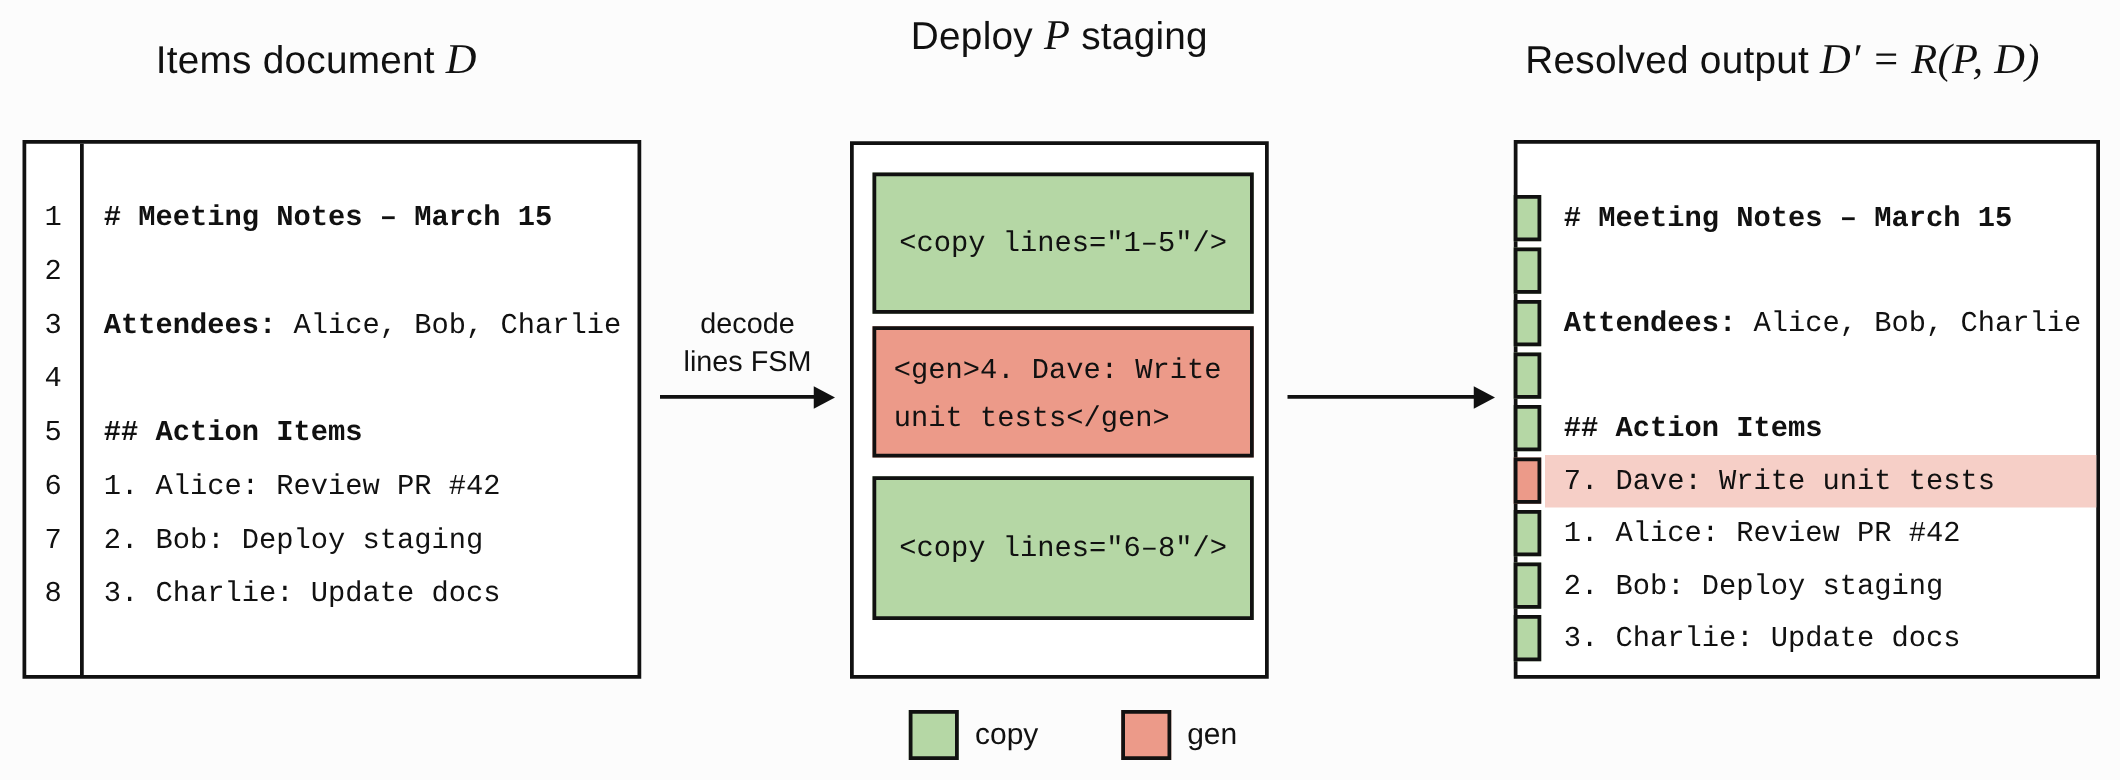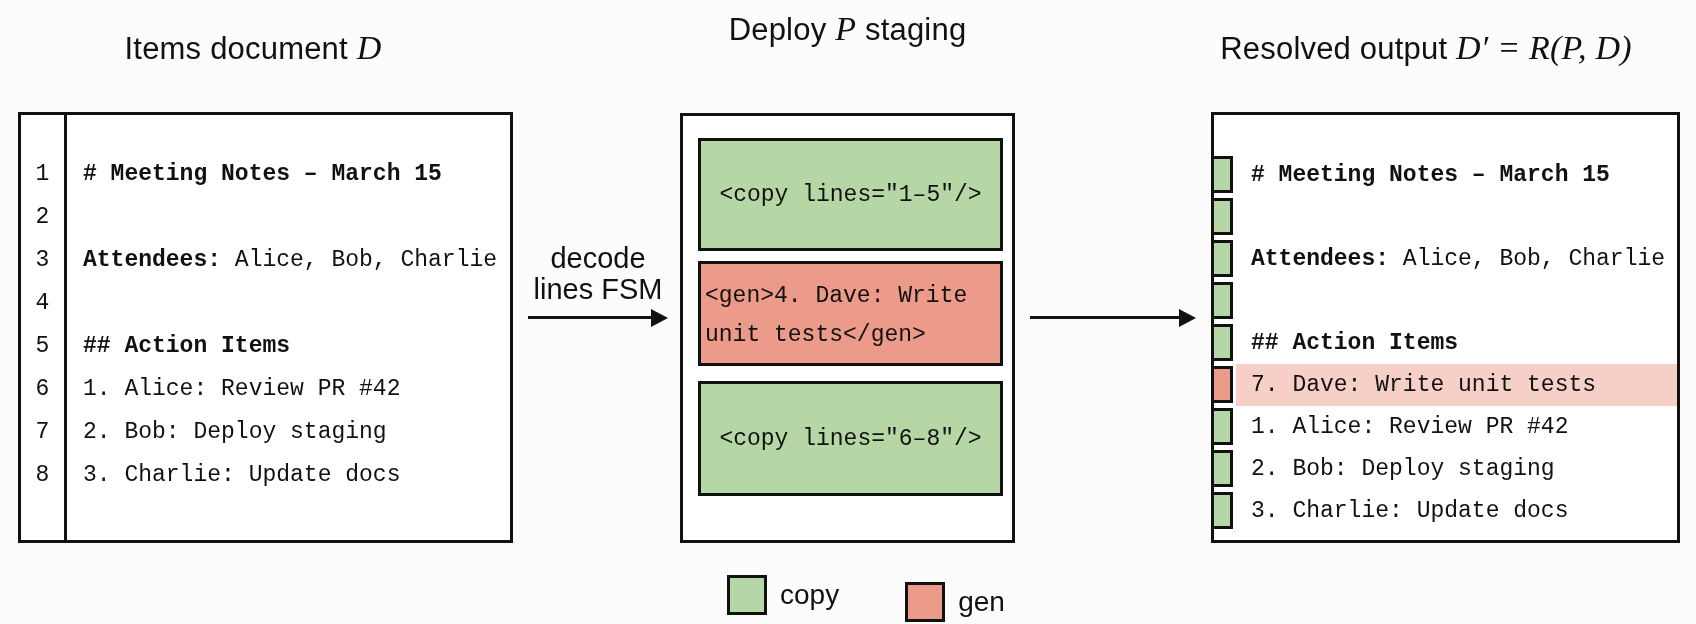--- a/index.html
+++ b/index.html
@@ -114,32 +114,32 @@
     border: 3px solid var(--border);
     white-space: pre-wrap;
   }
   .prog-inner.copy {
     background: var(--copy-fill);
     display: flex; align-items: center; justify-content: center;
     text-align: center;
   }
   .prog-inner.gen {
     background: var(--gen-fill);
-    padding: 13px 12px 0 4px;
+    padding: 13px 12px 0 14px;
     line-height: 39px;
   }
   #prog-box-0 { top: 22px;  height: 113px; }
   #prog-box-1 { top: 145px; height: 105px; }
   #prog-box-2 { top: 265px; height: 115px; }
 
   
   .arrow-label {
     position: absolute;
     text-align: center;
-    font-size: 29px;
+    font-size: 23px;
     line-height: 31px;
   }
   #decode-label  { left: 498px; top: 243px; width: 200px; }
   #resolve-label { left: 985px; top: 243px; width: 250px; }
   .arrow-line {
     position: absolute;
     top: 316px; height: 3px;
     background: var(--border);
   }
   .arrow-line::after {
@@ -154,30 +154,30 @@
   #decode-arrow  { left: 528px;  width: 124px; }
   #resolve-arrow { left: 1030px; width: 150px; }
 
   
   .legend {
     position: absolute;
     left: 727px; top: 568px;
     display: flex; align-items: center;
   }
   .legend-item { display: flex; align-items: center; }
-  .legend-item + .legend-item { margin-left: 66px; margin-top: 14px; }
+  .legend-item + .legend-item { margin-left: 66px; }
   .legend-swatch {
     width: 40px; height: 40px;
     border: 3px solid var(--border);
   }
   .legend-swatch.copy { background: var(--copy-fill); }
   .legend-swatch.gen  { background: var(--gen-fill); }
   .legend-label {
     margin-left: 13px;
-    font-size: 28px;
+    font-size: 24px;
     line-height: 40px;
   }
 </style>
 </head>
 <body>
 
 <div class="stage">
 
   <div class="panel-title" id="title-input"><span>Items document </span><span class="math">D</span></div>
 

